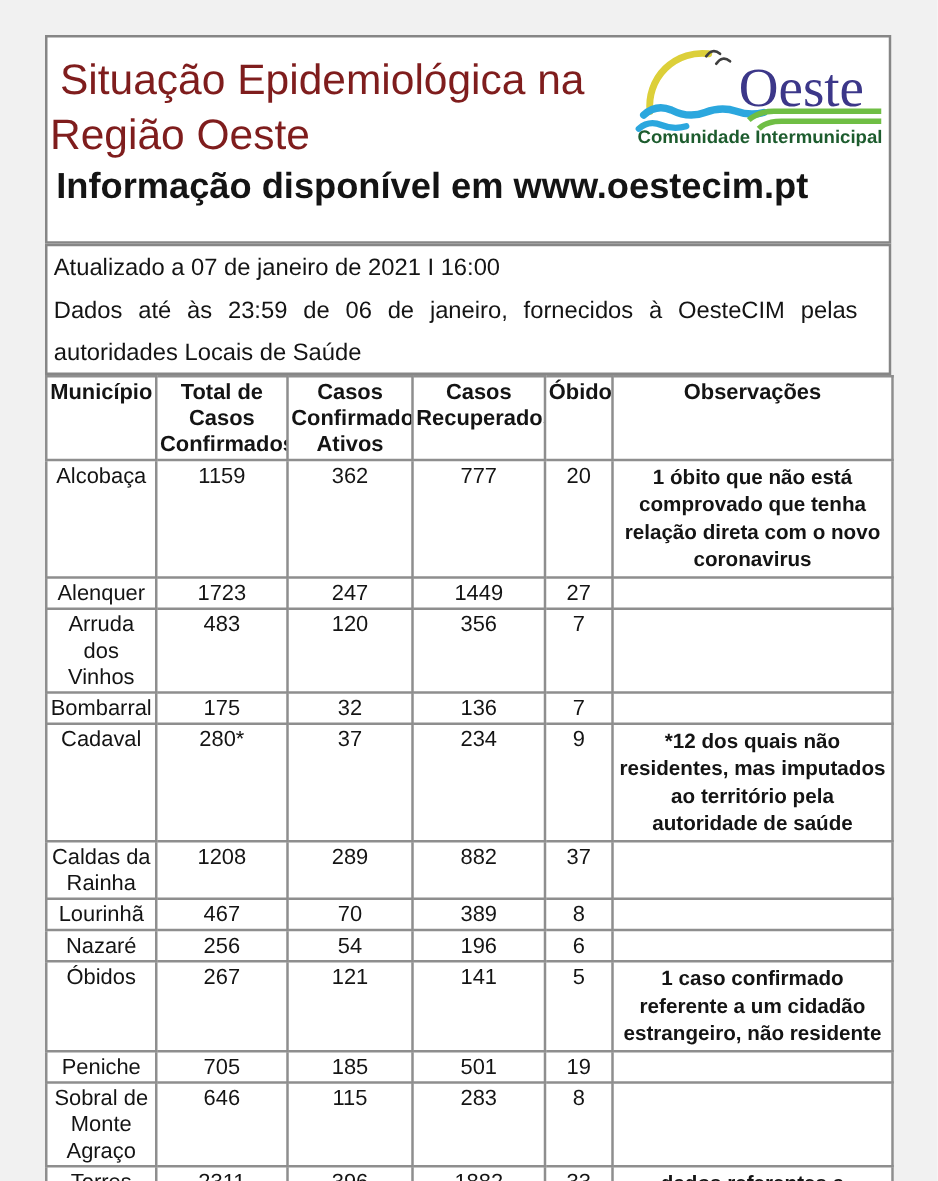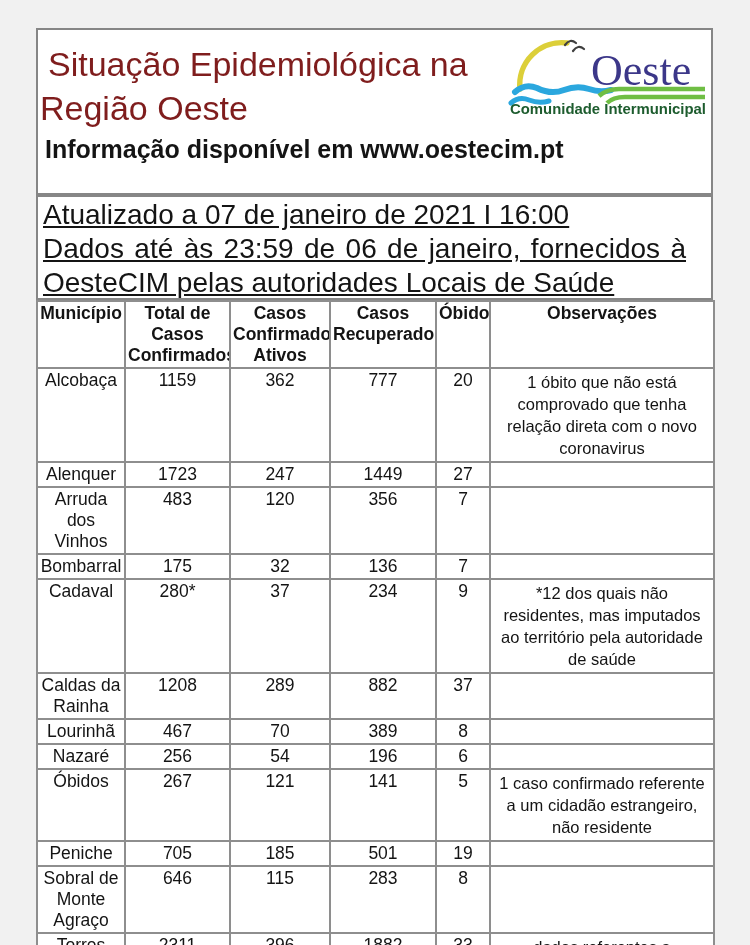--- a/index.html
+++ b/index.html
@@ -13,46 +13,46 @@
   }
   .page { position: absolute; left: 36px; top: 28px; width: 677px; }
 
   .panel { background: #ffffff; border: 2px solid #868686; }
 
   
   .header-panel { height: 167px; position: relative; }
   .title-block { padding: 12px 0 0 2px; }
   .title-line { color: #7f1d1d; font-size: 34px; line-height: 44px; white-space: nowrap; }
   .title-line.l1 { padding-left: 8px; }
-  .info-line { font-weight: bold; font-size: 25px; line-height: 36px; padding-left: 7px; margin-top: 1px; white-space: nowrap; }
+  .info-line { font-weight: bold; font-size: 29px; line-height: 36px; padding-left: 7px; margin-top: 1px; white-space: nowrap; }
   .logo { position: absolute; top: 3px; right: 2px; width: 202px; height: 84px; }
 
   
-  .update-panel { height: 105px; font-size: 28px; line-height: 34px; padding: 1px 25px 0 5px; text-decoration: underline; }
+  .update-panel { height: 105px; font-size: 19px; line-height: 34px; padding: 1px 25px 0 5px; }
   .update-panel p { margin: 0; }
   .update-panel .justified { text-align: justify; }
 
   
   table.data {
     border-collapse: collapse;
     width: 677px;
     background: #ffffff;
     border: 2px solid #7c7c7c;
     table-layout: fixed;
   }
   th, td {
     border: 2px solid #8e8e8e;
     vertical-align: top;
     text-align: center;
     padding: 1px 2px;
     overflow: hidden;
   }
   th { font-size: 17.5px; line-height: 21px; font-weight: bold; }
   td { font-size: 17.5px; line-height: 21px; }
-  td.c-obs { font-size: 16.5px; line-height: 22px; padding: 2px 3px; }
+  td.c-obs { font-size: 16.5px; line-height: 22px; padding: 2px 3px; font-weight: bold; }
   thead tr { height: 63px; margin-left: 22px; }
   #data-rows tr:nth-child(9) { height: 60px; }   
   #data-rows tr:nth-child(1) { height: 87px; }
 </style>
 </head>
 <body>
 
 <div class="page">
 
   <div class="panel header-panel">

